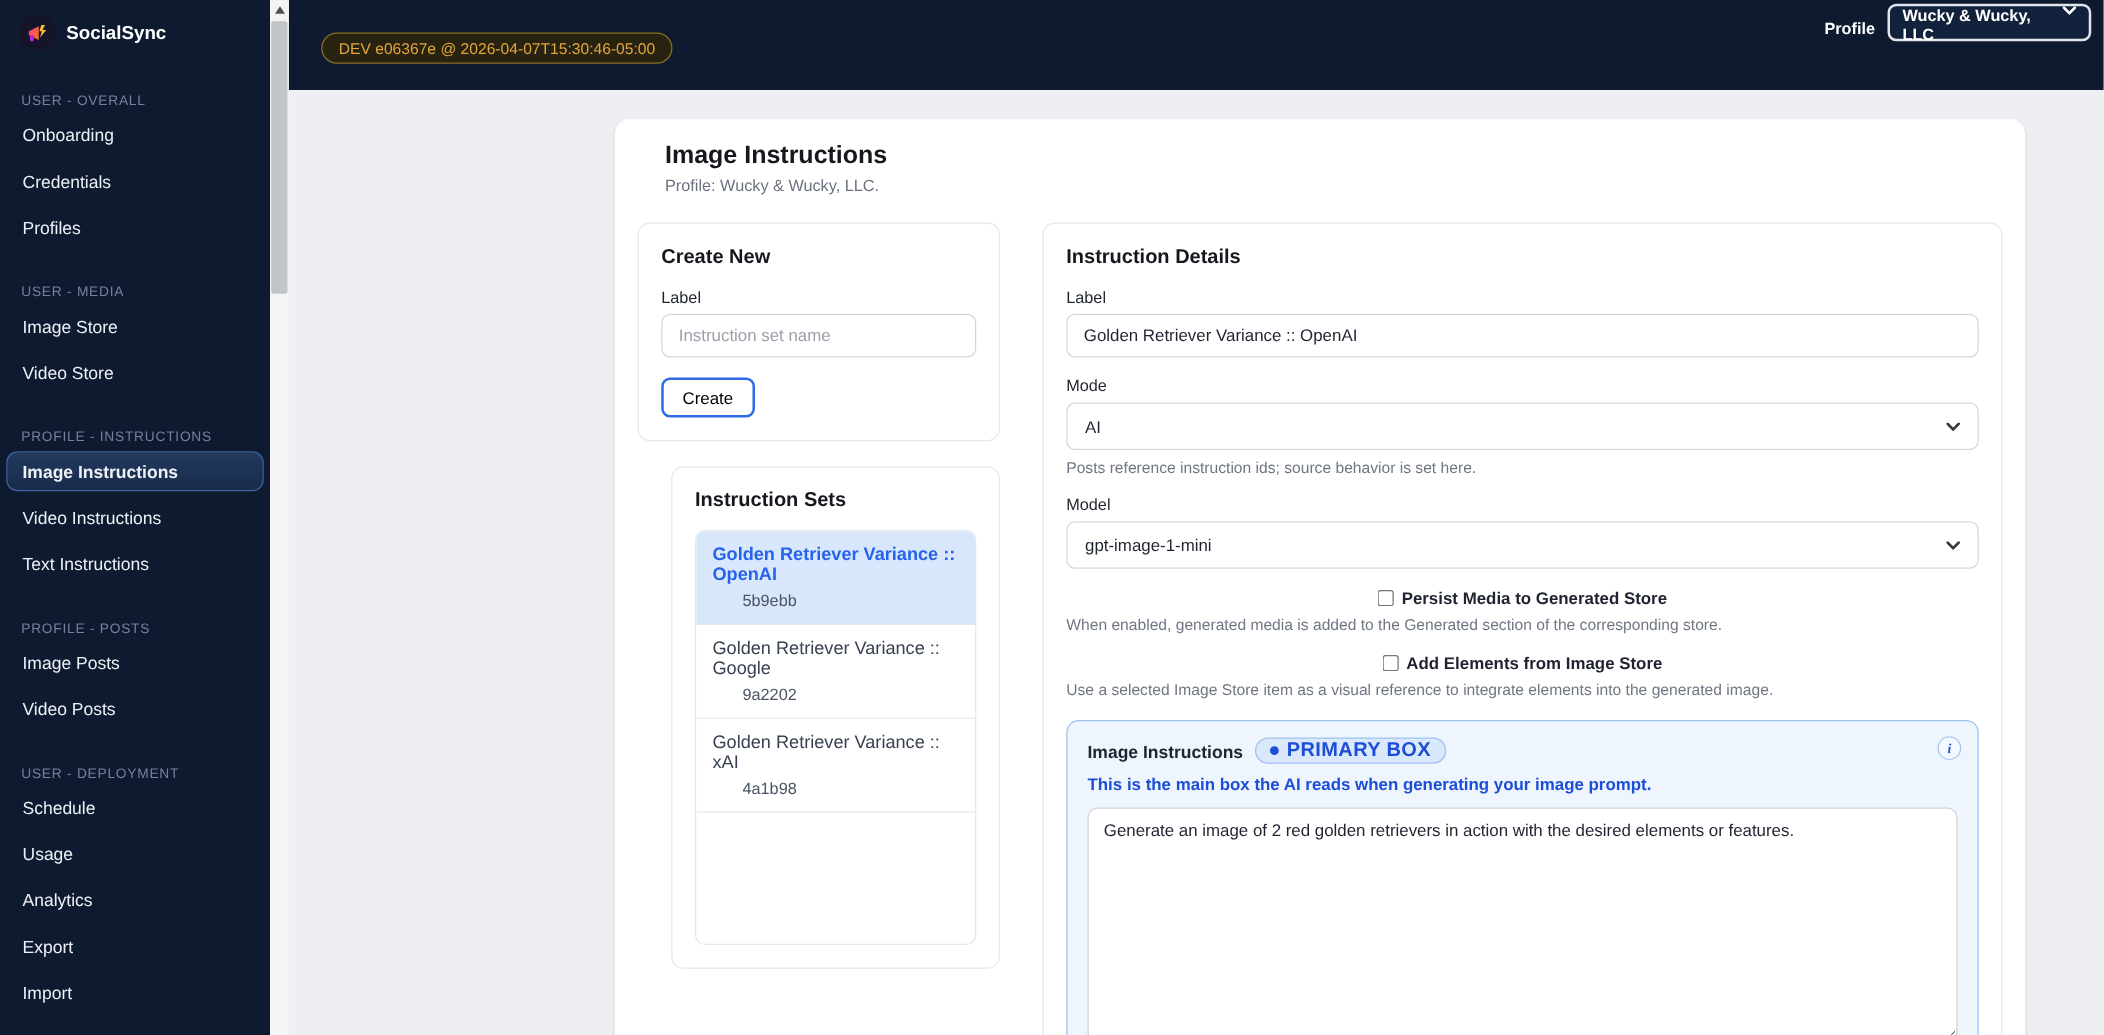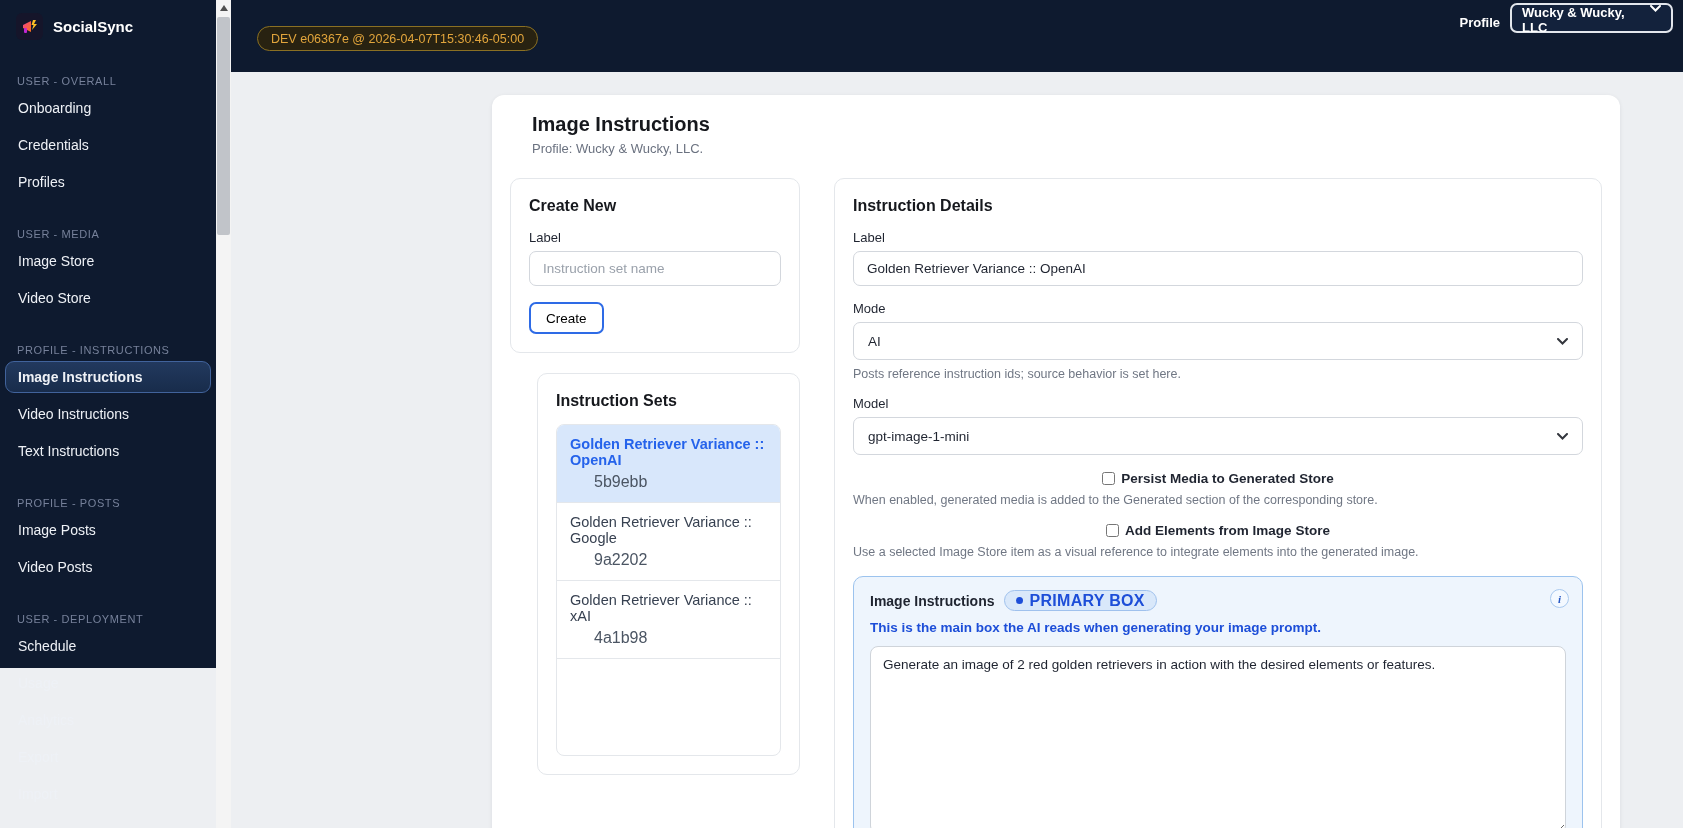--- a/index.html
+++ b/index.html
@@ -1,21 +1,21 @@
 <!DOCTYPE html>
 <html><head>
 <meta charset="utf-8">
 <style>
   * { margin:0; padding:0; box-sizing:border-box; }
   html,body { width:1683px; height:828px; overflow:hidden; background:#edeff2;
     font-family:"Liberation Sans","DejaVu Sans",sans-serif; }
   .app { display:flex; width:1683px; height:828px; }
 
   
-  .sidebar { width:216px; height:668px; background:#0e1a2f; flex:0 0 216px; padding:0 5px; }
+  .sidebar { width:216px; height:828px; background:#0e1a2f; flex:0 0 216px; padding:0 5px; }
   .brand { display:flex; align-items:center; gap:10px; padding:13px 11px; }
   .brand-icon { width:27px; height:27px; border-radius:6px; background:#15152a;
     display:flex; align-items:center; justify-content:center; }
   .brand-name { color:#ffffff; font-size:15px; font-weight:bold; }
   .nav-section { color:#76819a; font-size:11px; letter-spacing:.6px; margin:30px 0 2px 12px; }
   .nav-section.first { margin-top:22px; }
   .nav-item { color:#eef1f6; font-size:14px; padding:7px 12px; margin-top:5px;
     border-radius:9px; border:1px solid transparent; cursor:pointer; }
   .nav-item.active { background:linear-gradient(180deg,#22395e,#182c4b);
     border:1px solid #41639c; font-weight:bold; }
@@ -65,21 +65,21 @@
     border:2px solid #2e6be6; color:#000000; font-size:13.5px; border-radius:7px; cursor:pointer;
     font-family:"Liberation Sans","DejaVu Sans",sans-serif; }
 
   .sets-panel { margin-top:20px;margin-left:27px; }
   .sets-list { margin-top:14px; border:1px solid #e4e7eb; border-radius:8px; height:332px;
     overflow:hidden; }
   .set-item { padding:11px 13px; border-bottom:1px solid #e4e7eb; cursor:pointer; background:#fff; }
   .set-item.selected { background:#d8e7fb; }
   .set-item-label { font-size:14.5px; color:#374151; }
   .set-item.selected .set-item-label { color:#2563eb; font-weight:bold; }
-  .set-item-id { font-size:16px; color:#4b5563; margin-top:5px;padding-left:24px; }
+  .set-item-id { font-size:13px; color:#4b5563; margin-top:5px;padding-left:24px; }
 
   .col-right { flex:1; }
   .details-panel { min-height:760px; }
   .select-box { width:100%; height:38px; margin-top:6px; border:1px solid #d3d7dd;
     border-radius:7px; display:flex; align-items:center; justify-content:space-between;
     padding:0 14px; font-size:13.5px; color:#1f2430; cursor:pointer; background:#fff; }
   .helper { font-size:12.5px; color:#707784; margin-top:7px; }
   .check-row { display:flex; align-items:center; gap:6px; margin-top:16px;justify-content:center; }
   .check-row input { width:13px; height:13px; margin:0; }
   .check-label { font-size:13.5px; font-weight:bold; color:#1f2430; }

